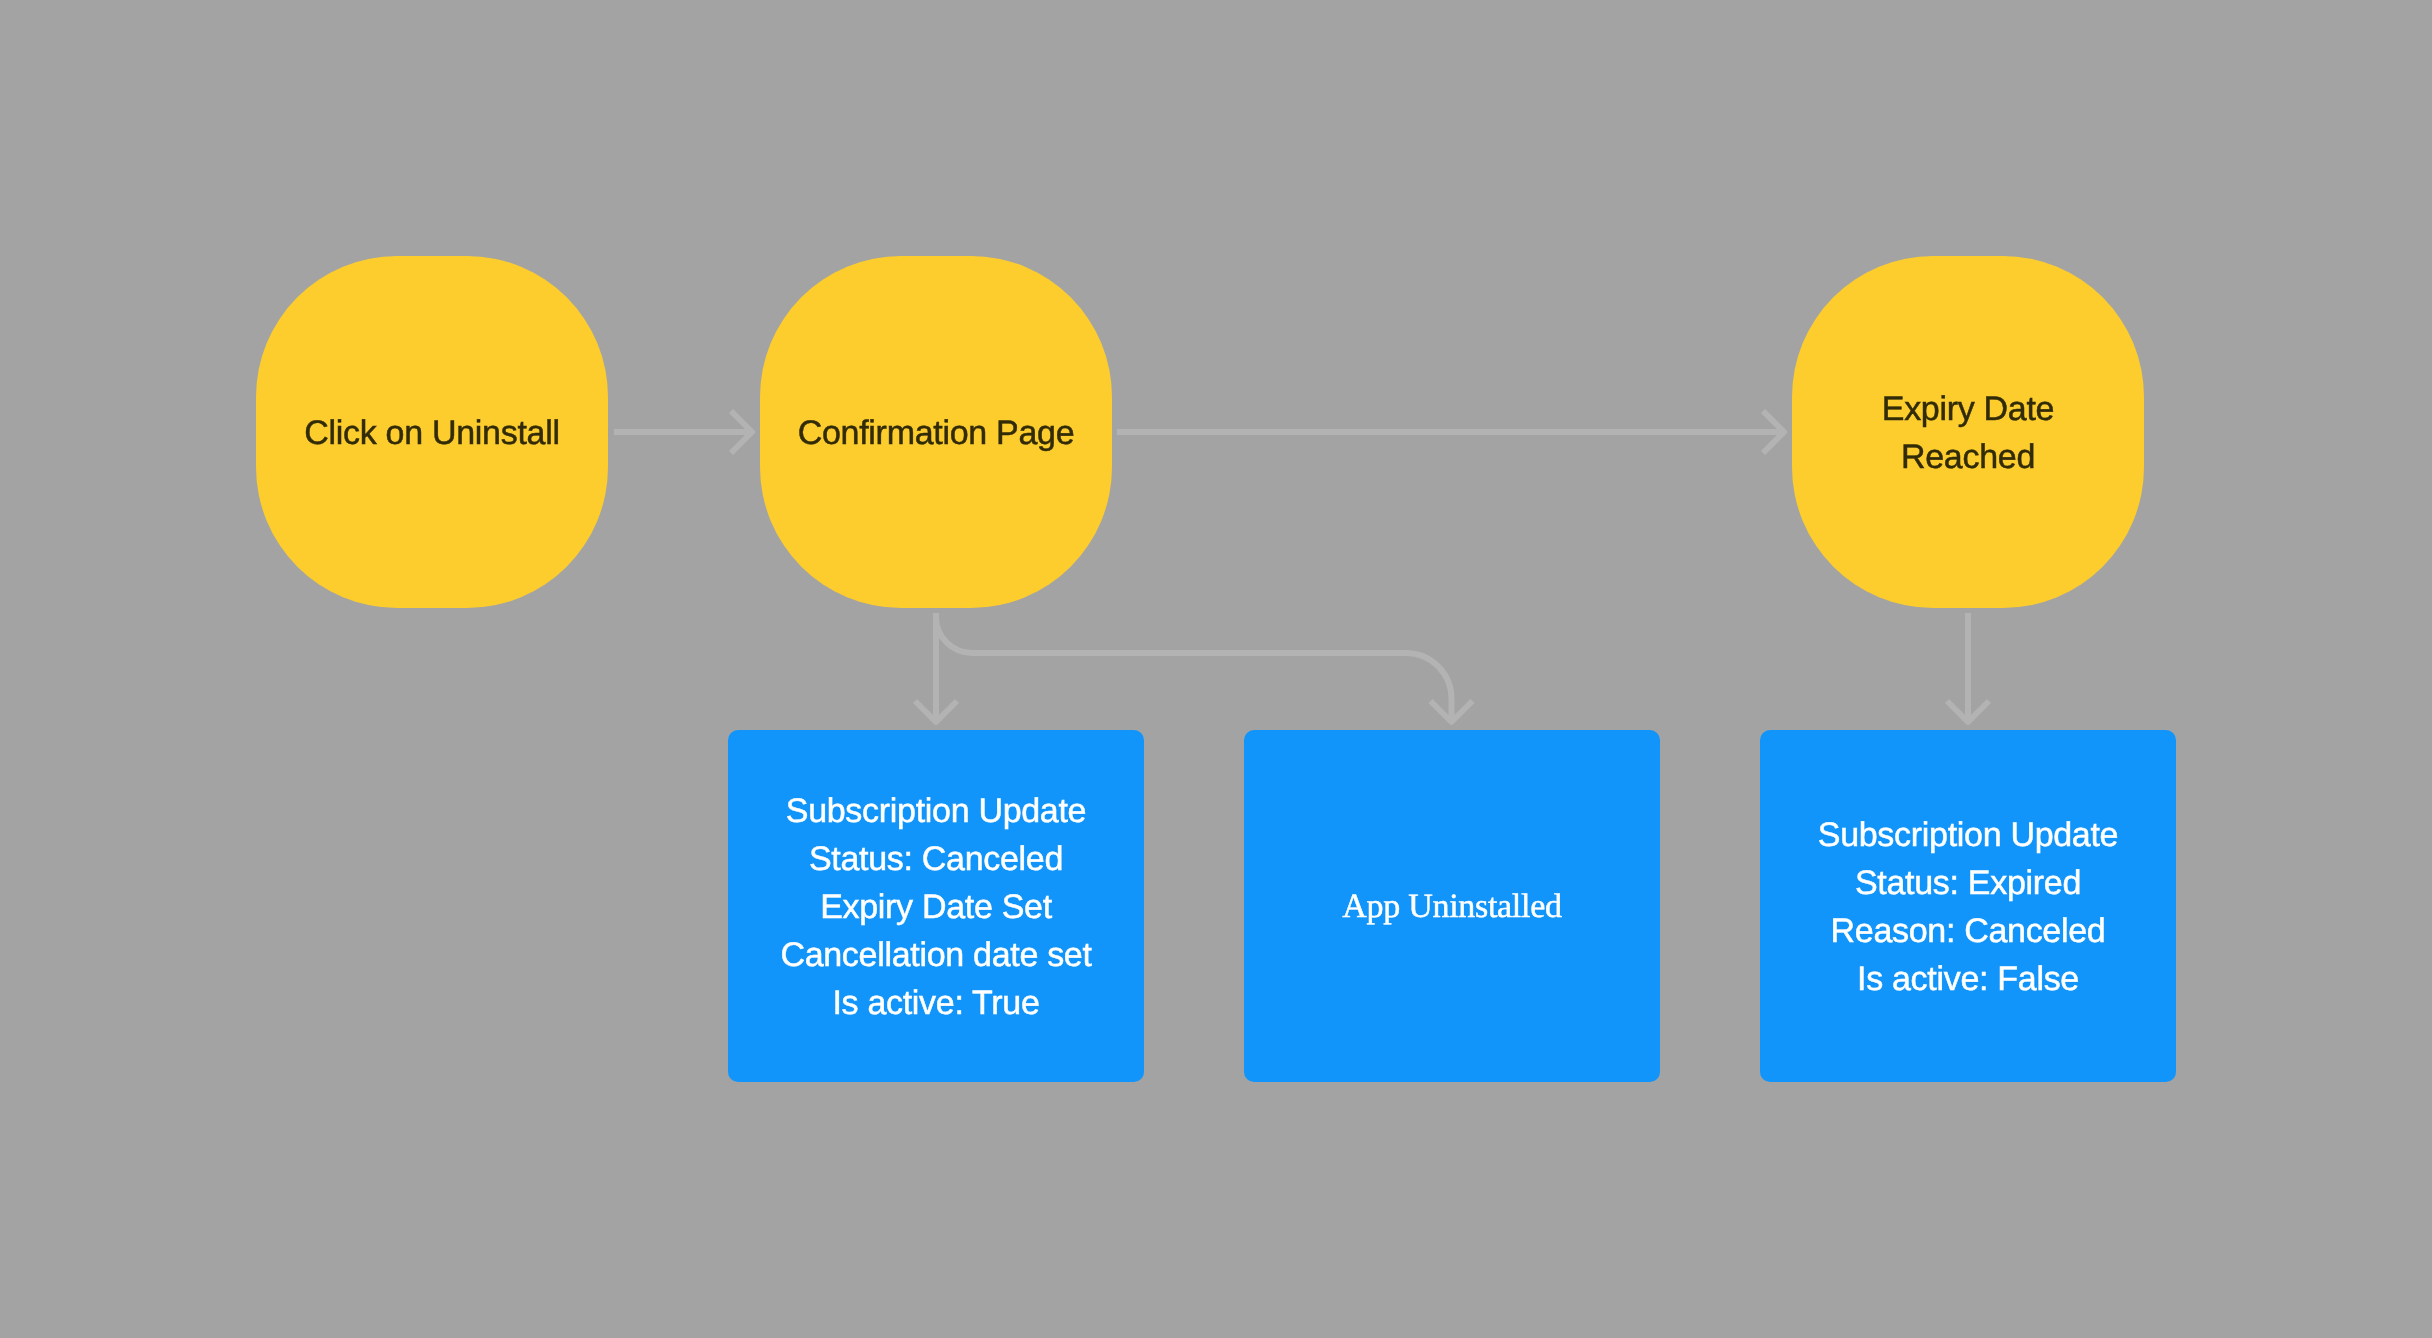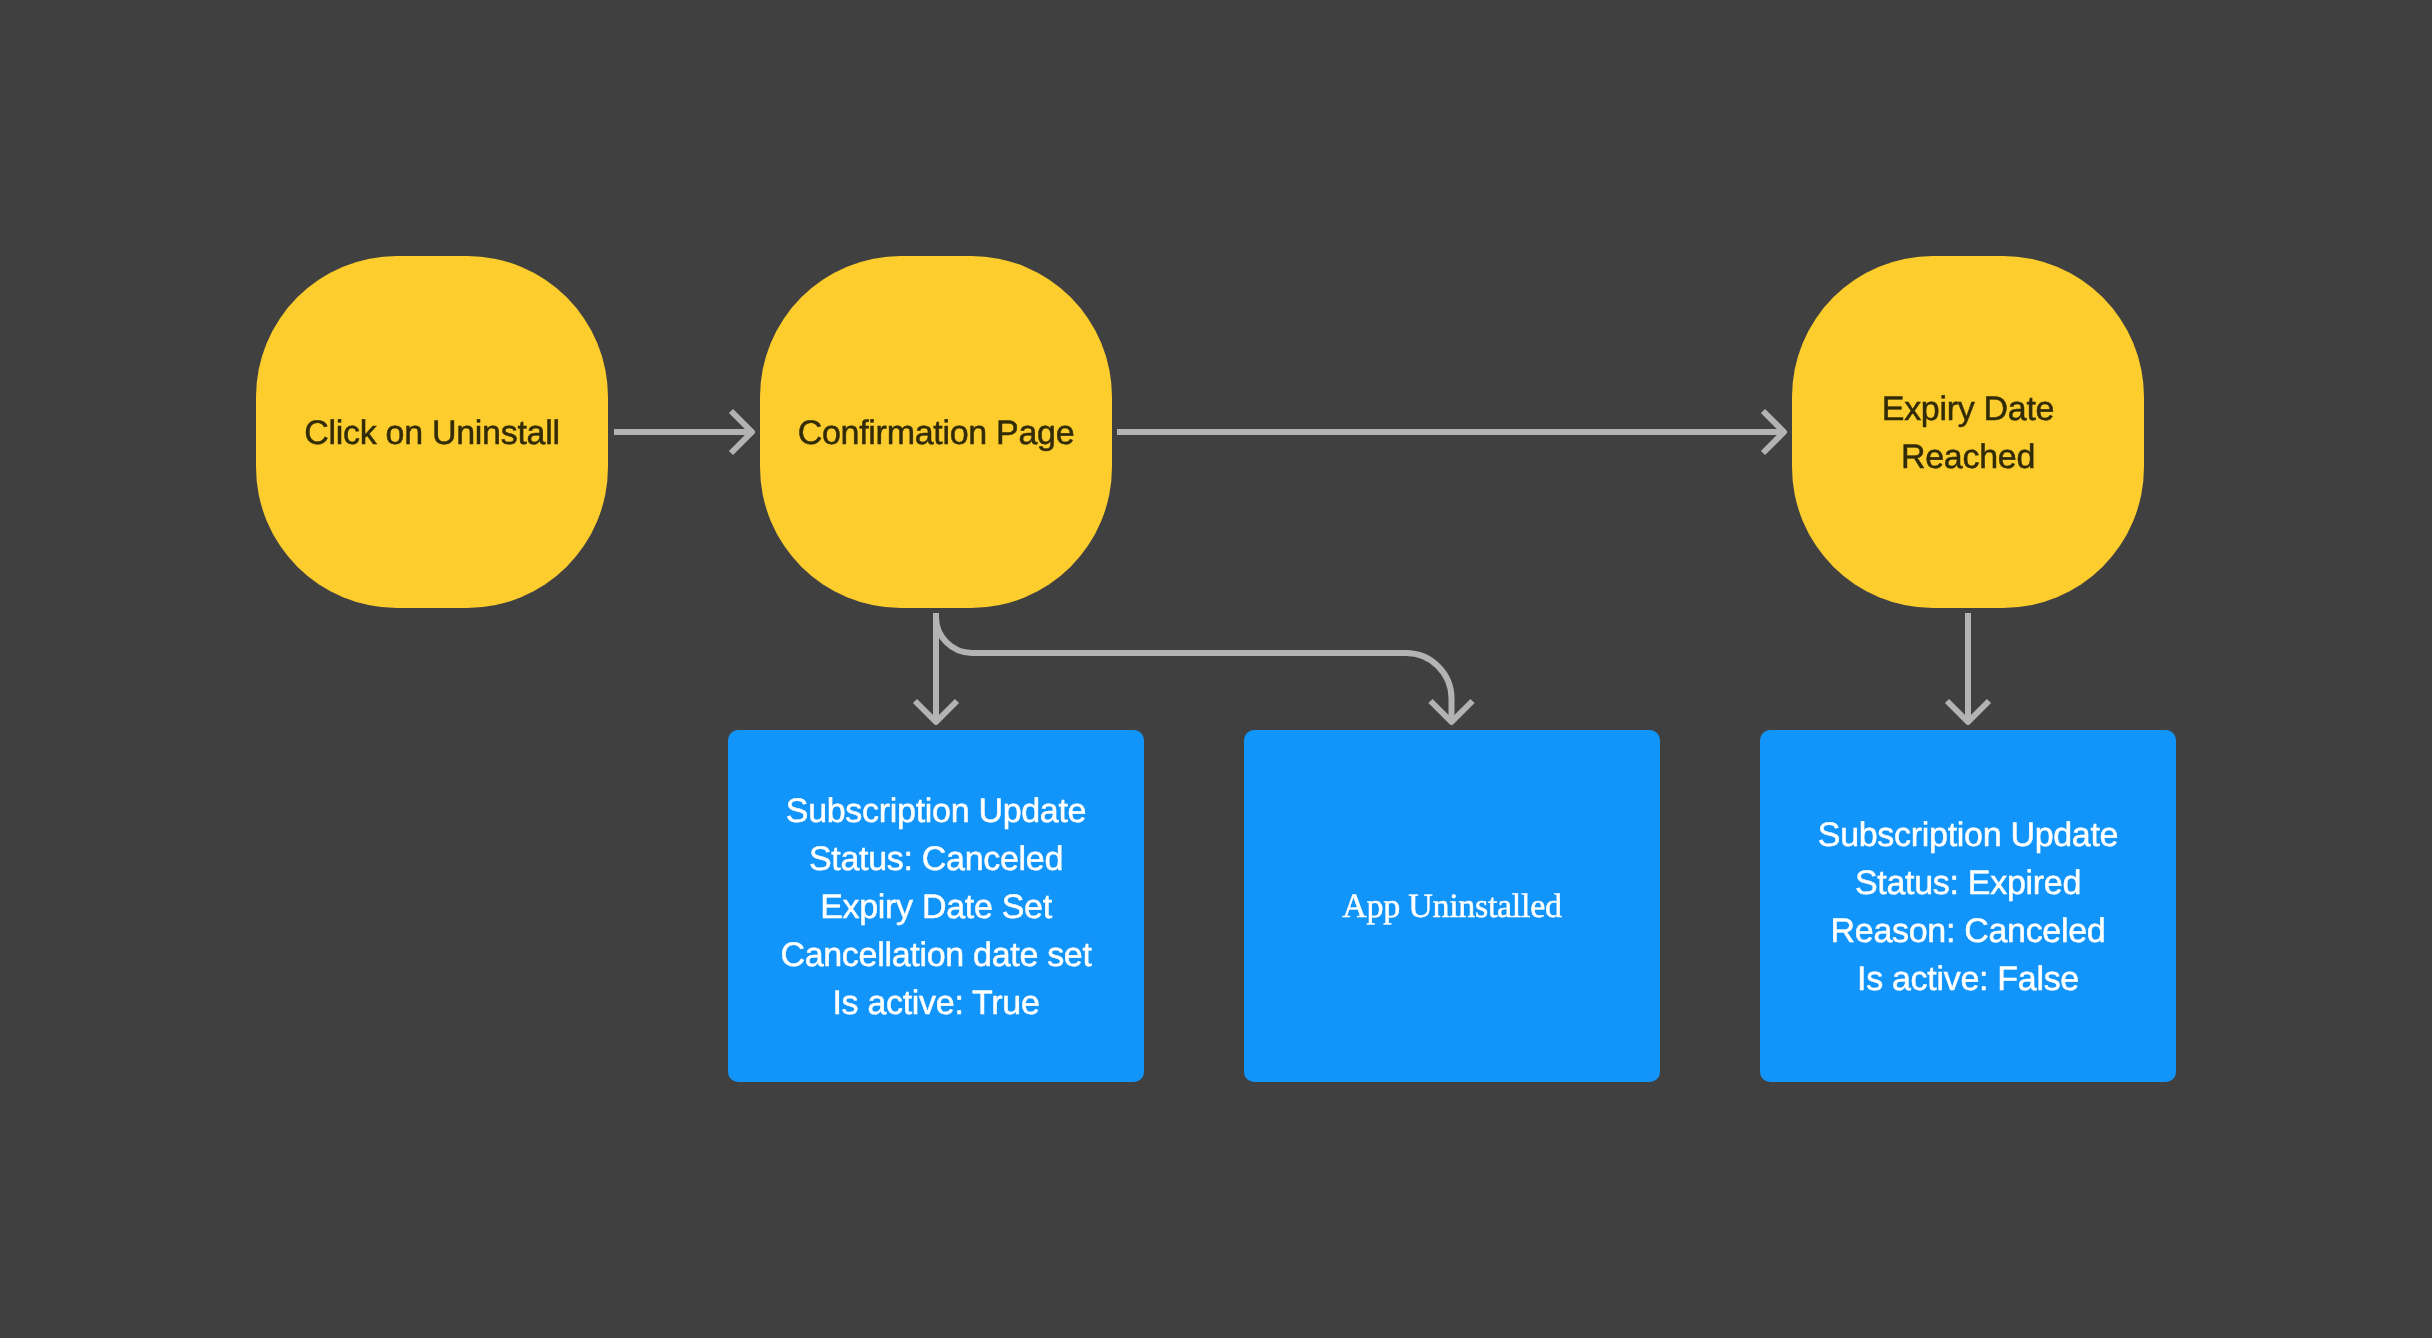--- a/index.html
+++ b/index.html
@@ -14,21 +14,21 @@
   body {
     font-family: "Liberation Sans", sans-serif;
     -webkit-font-smoothing: antialiased;
     -moz-osx-font-smoothing: grayscale;
     text-rendering: geometricPrecision;
   }
   #canvas {
     position: relative;
     width: 2432px;
     height: 1338px;
-    background: #404040;
+    background: #a3a3a3;
   }
   #edge-layer {
     position: absolute;
     left: 0;
     top: 0;
     width: 2432px;
     height: 1338px;
   }
   #node-layer {
     position: absolute;

